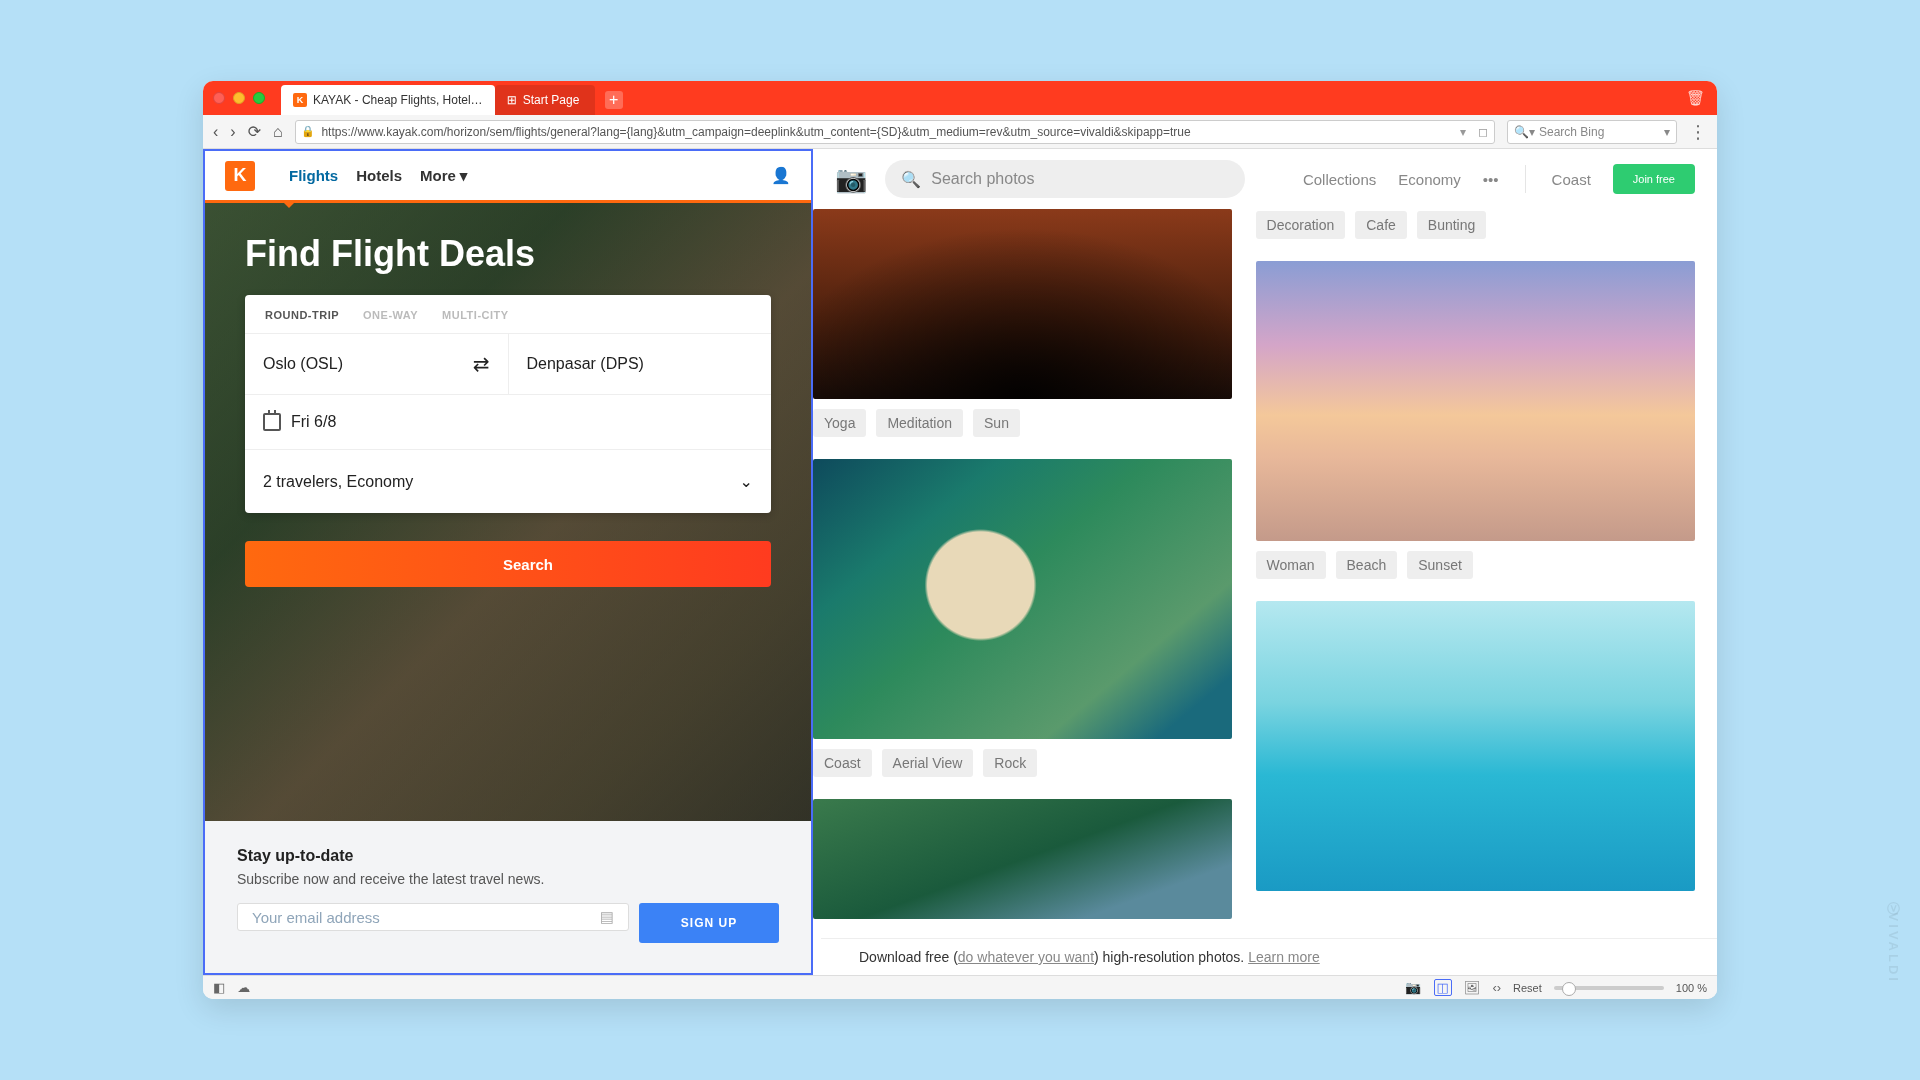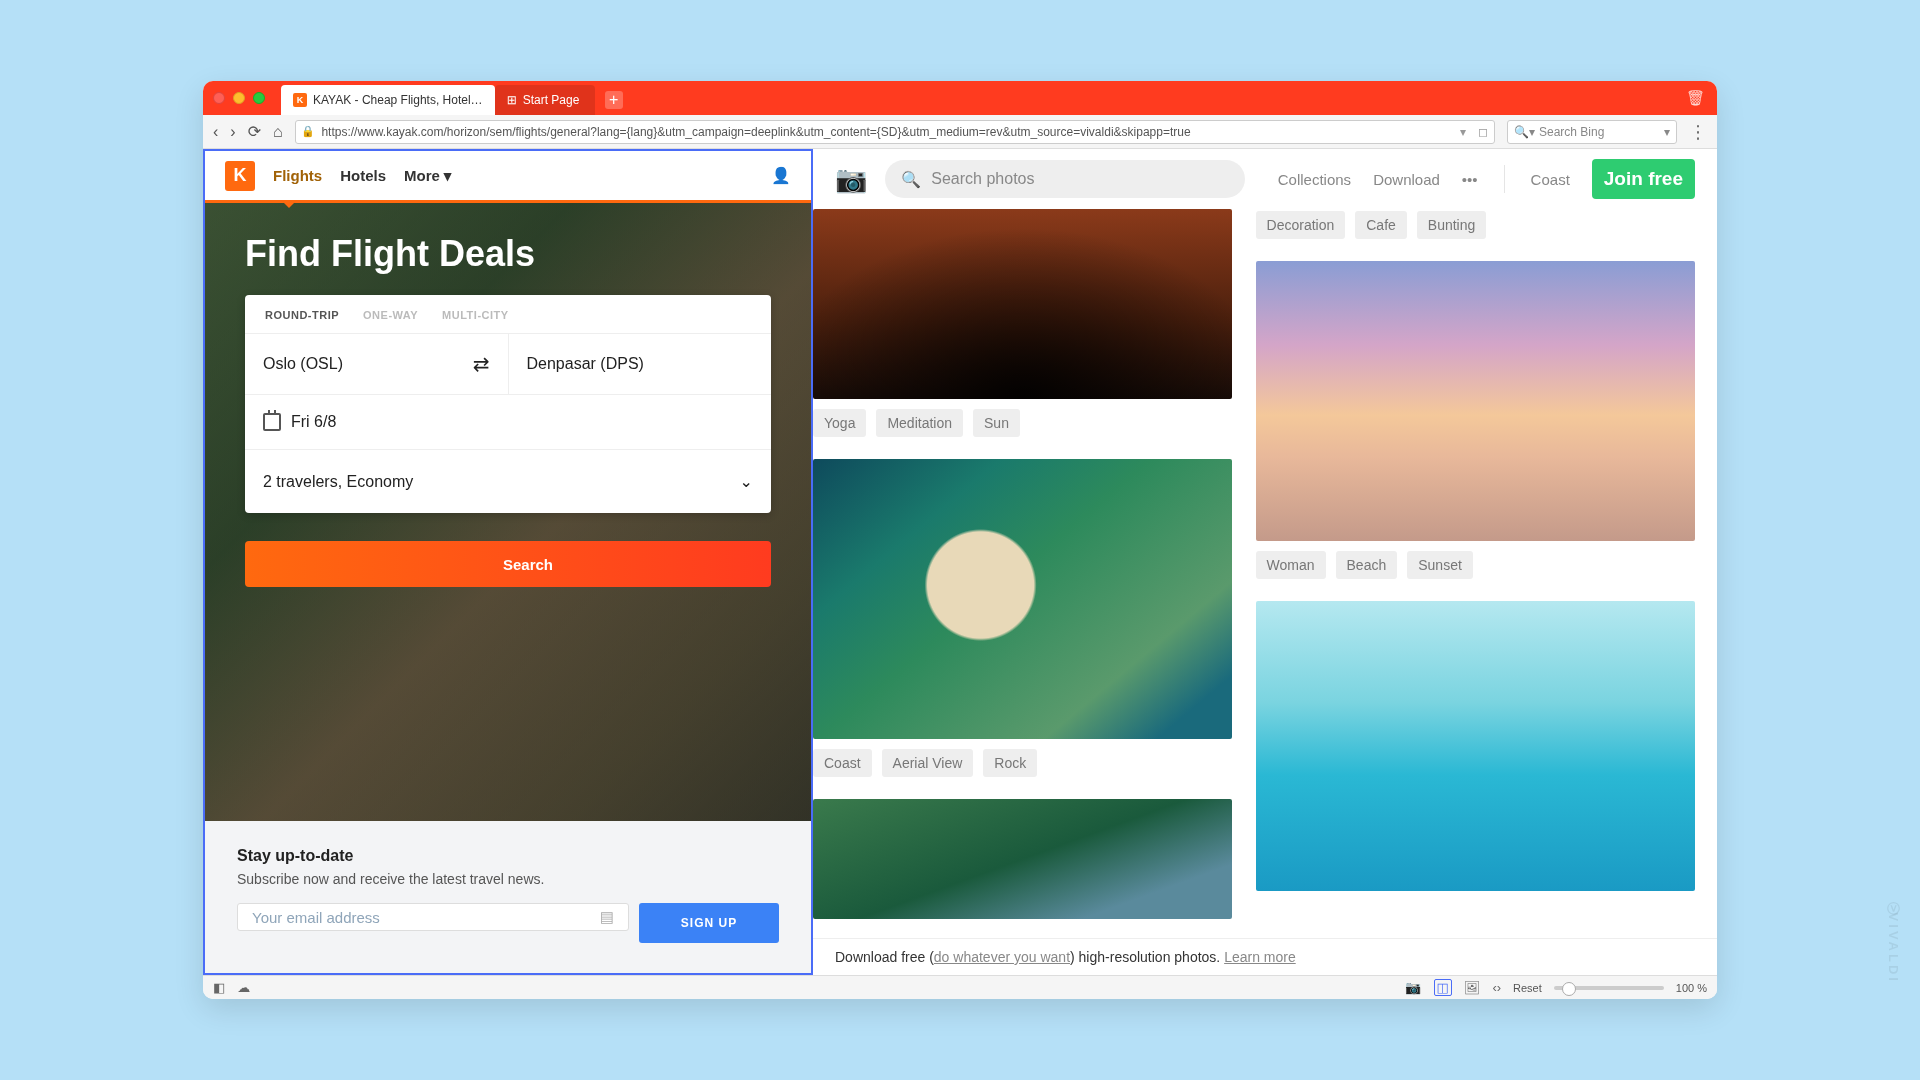--- a/index.html
+++ b/index.html
@@ -30,21 +30,21 @@
 
 .content { flex:1; display: flex; overflow:hidden; }
 .pane { position: relative; overflow: hidden; }
 .pane.left { width: 610px; border:2px solid #4a6cf7; }
 .pane.right { flex:1; background:#fff; }
 
 
 .kayak-nav { height:52px; background:#fff; border-bottom:3px solid #ff690f; display:flex; align-items:center; padding:0 20px; gap:18px; position:relative; z-index:2;}
 .klogo { width:30px; height:30px; background:#ff690f; color:#fff; font-weight:bold; display:flex; align-items:center; justify-content:center; border-radius:3px; font-size:18px;}
 .knav-item { font-size:15px; font-weight:600; color:#333; display:flex; align-items:center; gap:4px;}
-.knav-item.active { color:#a16207; }
+.knav-item.active { color:#0369a1;margin-left:16px; }
 .knav-user { margin-left:auto; color:#888;}
 .knav-pointer { position:absolute; left:76px; bottom:-8px; width:0; height:0; border-left:8px solid transparent; border-right:8px solid transparent; border-top:8px solid #ff690f; }
 .kayak-hero { position:relative; height: 618px; background: linear-gradient(rgba(20,30,20,.45),rgba(20,30,20,.45)), linear-gradient(135deg,#5a7a4c 0%, #3e5a38 30%, #8a6f52 55%, #6c5b42 80%, #4a4236 100%); background-size:cover; }
 .hero-title { color:#fff; font-size:36px; font-weight:600; padding: 30px 40px 20px; }
 .search-card { margin: 0 40px; background:#fff; border-radius:4px; box-shadow:0 2px 8px rgba(0,0,0,.2); }
 .trip-tabs { display:flex; gap:24px; padding:14px 20px 12px; border-bottom:1px solid #eee;}
 .trip-tab { font-size:11px; font-weight:700; letter-spacing:.5px; color:#bbb; }
 .trip-tab.active { color:#555; }
 .row { display:flex; border-bottom:1px solid #eee;text-align:right; }
 .cell { flex:1; padding:18px 18px; font-size:16px; color:#222; display:flex; align-items:center; gap:10px; }
@@ -62,28 +62,28 @@
 .email-row { display:flex; gap:10px; }
 .email-input { flex:1; height:28px; background:#fff; border:1px solid #ddd; border-radius:3px; padding:0 14px; font-size:15px; color:#8fa5b9; display:flex; align-items:center; justify-content:space-between;}
 .signup-btn { width:140px; height:40px; background:#3b82f6; color:#fff; font-weight:700; font-size:12px; letter-spacing:1px; display:flex; align-items:center; justify-content:center; border-radius:3px;}
 
 
 .u-hdr { height:60px; display:flex; align-items:center; padding:0 22px; gap:18px; }
 .u-logo { font-size:26px;}
 .u-search { flex: 0 0 360px; height:38px; background:#eee; border-radius:20px; display:flex; align-items:center; padding:0 16px; gap:10px; color:#888;}
 .u-nav { display:flex; gap:22px; margin-left:auto; align-items:center; font-size:15px; color:#888;}
 .u-nav .sep { width:1px; height:28px; background:#e5e5e5; margin:0 4px;}
-.u-join { background:#2ecc71; color:#fff; font-weight:700; padding:9px 12px; border-radius:4px; font-size:19px;}
+.u-join { background:#2ecc71; color:#fff; font-weight:400; padding:9px 20px; border-radius:4px; font-size:11px;}
 .u-body { display:flex; gap:24px; padding:0 22px 0 0; height: calc(100% - 90px); overflow:hidden;}
 .u-col { flex:1; display:flex; flex-direction:column; gap:10px;}
 .u-col.right-col { flex: 1.05; }
 .ph { width:100%; border-radius:2px; }
 .tags { display:flex; gap:10px; flex-wrap:wrap; margin-bottom:12px;}
 .tag { background:#eee; color:#777; font-size:14px; padding:6px 11px; border-radius:3px;}
-.dl-bar { position:absolute; bottom:0; left:0; right:0; background:#fff; border-top:1px solid #eee; padding:10px 22px; font-size:14px; color:#333; white-space:nowrap; overflow:hidden;}
+.dl-bar { position:absolute; bottom:0; left:8px; right:0; background:#fff; border-top:1px solid #eee; padding:10px 38px; font-size:14px; color:#333; white-space:nowrap; overflow:hidden;}
 .dl-bar a { color:#888; text-decoration:underline;}
 
 
 .ph1 { height:190px; background: radial-gradient(ellipse 60% 90% at 50% 100%, rgba(0,0,0,.9), transparent), linear-gradient(180deg,#8b3a1a,#4a1f0d 60%, #1a0d08);}
 .ph2 { height:280px; background: radial-gradient(circle at 40% 45%, #e8d9b8 0%, #e8d9b8 18%, transparent 19%), linear-gradient(140deg,#0e4a5c 0%, #1a7a6c 25%, #2d8a5c 45%, #5a9a6c 75%, #1a6a7c 90%);}
 .ph3 { height:120px; background: linear-gradient(160deg,#3a7a4c,#1a5a3c 50%, #5a8a9c 80%);}
 .ph4 { height:280px; background: linear-gradient(180deg,#8a9dd4 0%, #d4a5c8 30%, #f4c89a 55%, #e8b89a 70%, #c49a8a 100%);}
 .ph5 { height:290px; background: linear-gradient(180deg,#b5e8f0 0%, #7ad4e0 35%, #2ab8d4 60%, #1a9ac4 100%);}
 
 
@@ -197,21 +197,21 @@
 
     <div class="pane right" style="position:relative;">
       <div class="u-hdr">
         <span class="u-logo">📷</span>
         <div class="u-search">
           <span>🔍</span>
           <span>Search photos</span>
         </div>
         <div class="u-nav">
           <span>Collections</span>
-          <span>Download</span>
+          <span>Economy</span>
           <span>•••</span>
           <span class="sep"></span>
           <span>Coast</span>
           <span class="u-join">Join free</span>
         </div>
       </div>
 
       <div class="u-body">
         <div class="u-col">
           <div class="ph ph1"></div>

